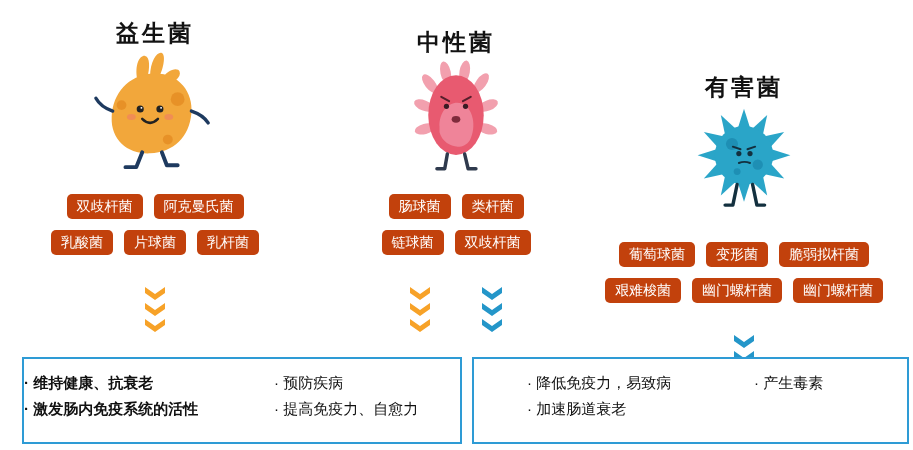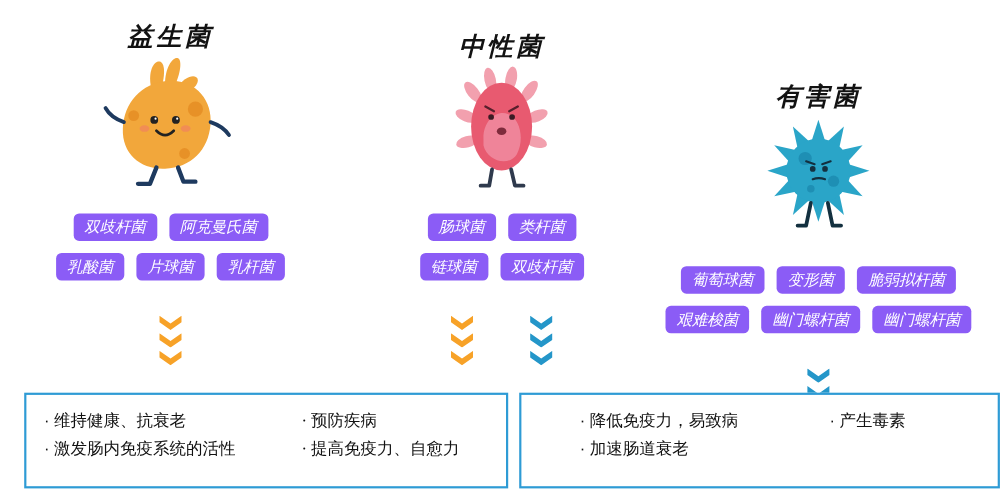--- a/index.html
+++ b/index.html
@@ -1,55 +1,55 @@
 <!DOCTYPE html>
 <html><head>
 <meta charset="utf-8">
 <style>
   html,body{margin:0;padding:0;background:#fff;}
   .page{
     position:relative;width:913px;height:450px;background:#ffffff;
     font-family:"Liberation Sans", sans-serif;overflow:hidden;color:#111;
   }
-  .col{position:absolute;top:0;height:450px;font-style:italic;}
+  .col{position:absolute;top:0;height:450px;}
   #col-probiotics{left:15px;width:280px;}
   #col-neutral{left:345px;width:222px;}
   #col-harmful{left:583px;width:322px;margin-top:48px;}
   .col-title{
     position:absolute;left:0;right:0;text-align:center;
     font-size:23px;font-weight:700;letter-spacing:3px;color:#121212;
   }
   #col-probiotics .col-title{top:18px;}
   #col-neutral .col-title{top:27px;}
   #col-harmful .col-title{top:24px;}
   .char{position:absolute;left:50%;transform:translateX(-50%);}
   #col-probiotics .char{top:48px;}
   #col-neutral .char{top:56px;}
   #col-harmful .char{top:54px;}
   .pill-row{position:absolute;left:0;right:0;display:flex;justify-content:center;gap:11px;}
   .pill-row.r1{top:194px;}
   .pill-row.r2{top:230px;}
   .pill{
-    display:inline-block;background:#8b5cf6;color:#fff;font-size:14px;
+    display:inline-block;background:#c2410c;color:#fff;font-size:14px;
     line-height:17px;padding:4px 10px;border-radius:5px;white-space:nowrap;text-align:center;
   }
   .arrows-row{position:absolute;top:287px;left:0;right:0;display:flex;justify-content:center;gap:48px;}
   .chevron-stack{display:flex;flex-direction:column;align-items:center;gap:3px;}
   .chev{display:block;}
   .chev-orange{color:#F7A228;}
   .chev-blue{color:#2496C9;}
   .info-box{
     position:absolute;top:357px;height:87px;border:2px solid #2E9BD5;background:#fff;
     box-sizing:border-box;display:flex;padding-top:11px;
   }
   #box-benefits{left:22px;width:440px;}
   #box-harms{left:472px;width:437px;}
   .b-col{box-sizing:border-box;}
-  #box-benefits .b-col.left{width:250px;padding-left:16px;}
-  #box-benefits .b-col.right{flex:1;font-family:Liberation Serif, serif;}
+  #box-benefits .b-col.left{width:250px;font-weight:bold;}
+  #box-benefits .b-col.right{flex:1;}
   #box-harms .b-col.left{width:280px;padding-left:53px;}
   #box-harms .b-col.right{flex:1;}
   .line{font-size:15px;line-height:26px;color:#111;white-space:nowrap;}
 </style>
 </head>
 <body>
 
 <div class="page">
 
   <div class="col" id="col-probiotics">

